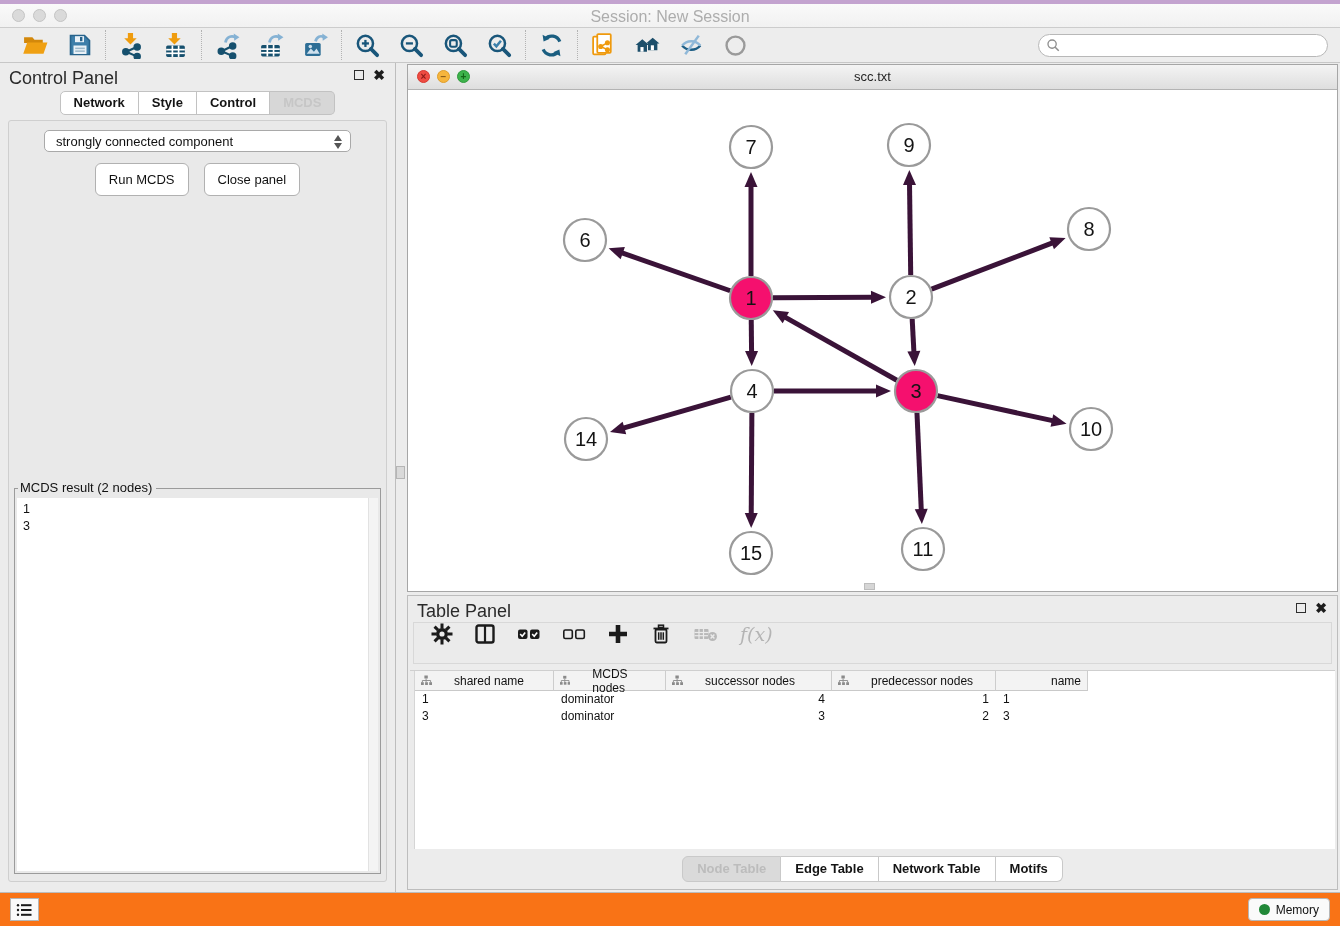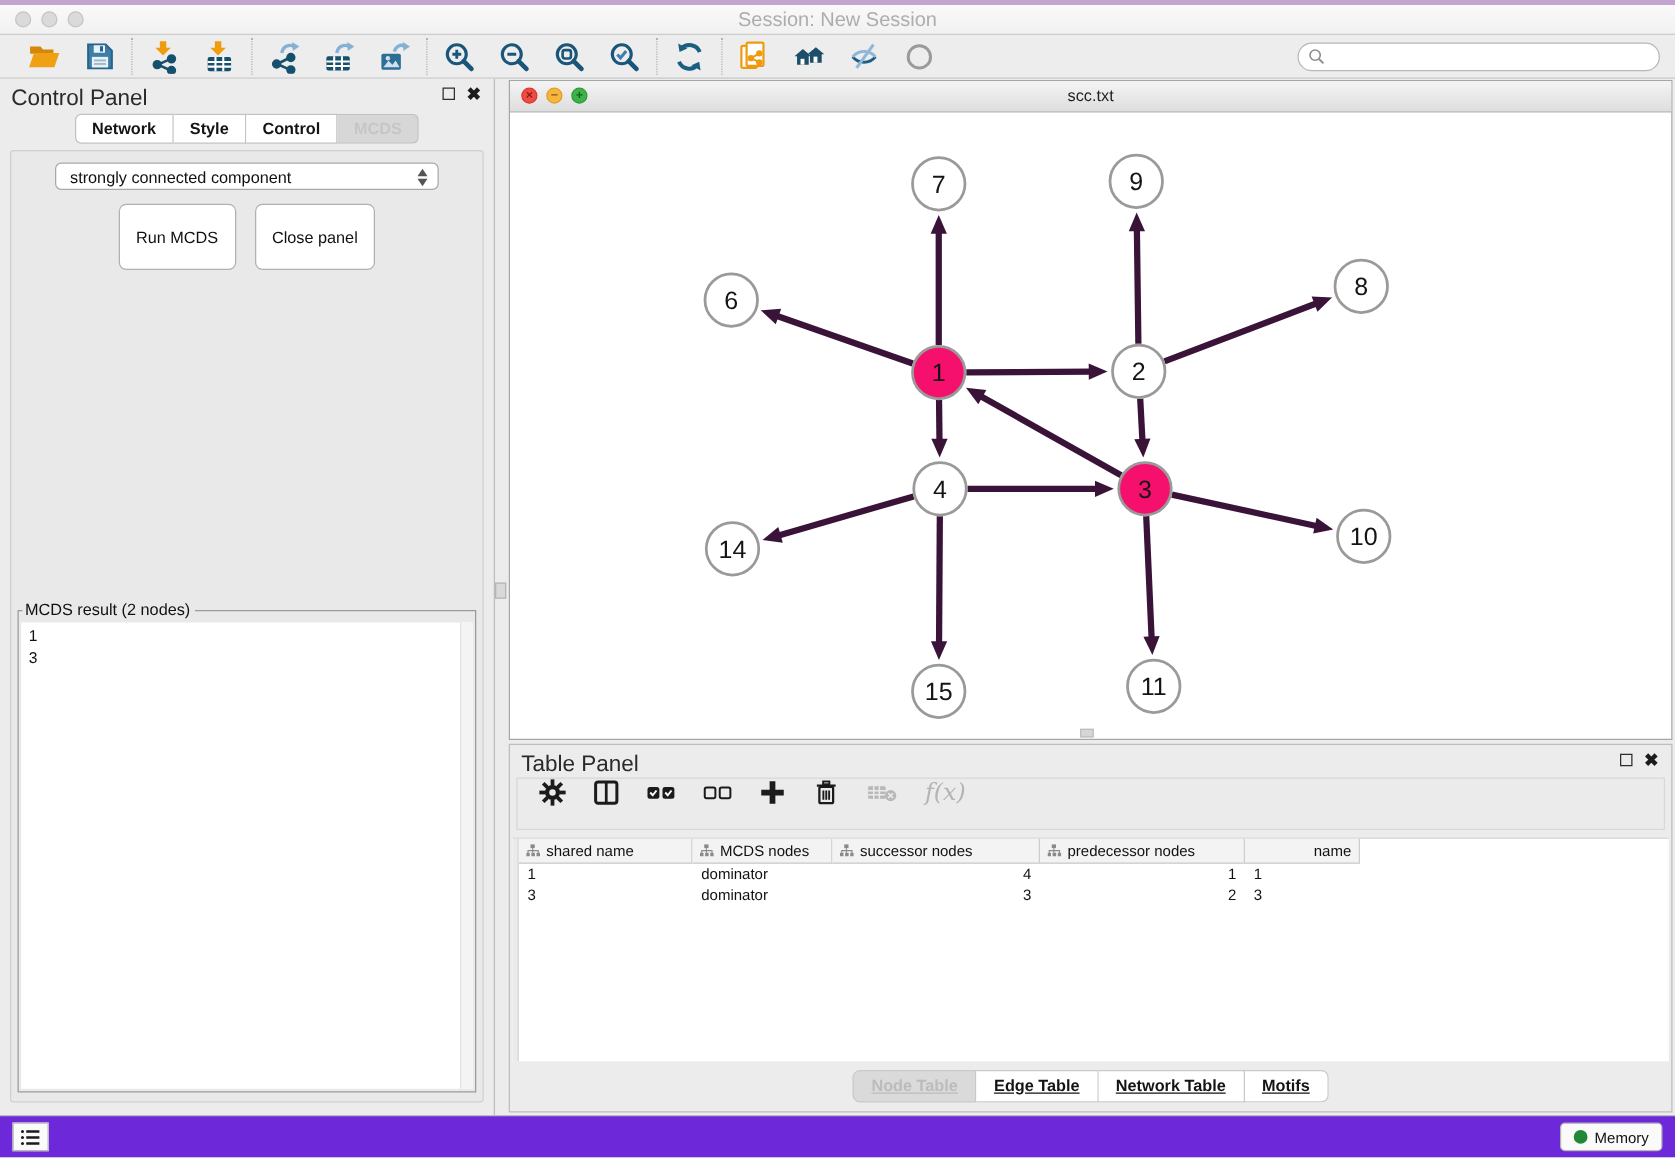--- a/index.html
+++ b/index.html
@@ -51,21 +51,21 @@
   .criterion{position:relative;margin:9px 35px 0;height:22px;background:#fff;
              border:1px solid #a9a9a9;border-radius:5px;font-size:13px;color:#111;
              line-height:22px;padding-left:11px;box-sizing:border-box;}
   .stepper{position:absolute;right:7px;top:2px;width:9px;height:18px;}
   .stepper:before{content:"";position:absolute;top:2px;left:0;border-left:4.5px solid transparent;
                   border-right:4.5px solid transparent;border-bottom:6px solid #555;}
   .stepper:after{content:"";position:absolute;bottom:2px;left:0;border-left:4.5px solid transparent;
                  border-right:4.5px solid transparent;border-top:6px solid #555;}
   .cp-buttons{display:flex;justify-content:center;gap:15px;margin-top:11px;}
   .cp-btn{background:#fff;border:1px solid #b1b1b1;border-radius:6px;font-size:13px;
-          color:#111;padding:18px 13px;font-family:"Liberation Sans",sans-serif;}
+          color:#111;padding:8px 13px;font-family:"Liberation Sans",sans-serif;}
   .result-fieldset{position:absolute;left:5px;right:5px;top:367px;bottom:7px;
                    border:1px solid #9b9b9b;}
   .result-legend{position:absolute;top:-9px;left:3px;background:#e9e9e9;padding:0 4px 0 2px;
                  font-size:13px;color:#111;}
   .result-area{position:absolute;left:2px;right:2px;top:9px;bottom:2px;background:#fff;}
   .result-scroll{position:absolute;right:0;top:0;bottom:0;width:9px;background:#f4f4f4;
                  border-left:1px solid #e2e2e2;}
   .result-line{font-size:12.5px;color:#111;line-height:17px;padding-left:6px;}
   .result-line:first-child{padding-top:3px;}
 
@@ -96,36 +96,36 @@
               padding:0 17px;box-sizing:border-box;}
   .tp-tool{display:flex;align-items:center;justify-content:center;}
   .fx-label{font-family:"DejaVu Serif",serif;font-style:italic;font-size:19px;color:#b4b4b4;}
   .tp-table{position:absolute;top:74px;left:2px;right:2px;bottom:40px;background:#fff;
             border-top:1px solid #cfcfcf;}
   .tp-gutter{position:absolute;left:0;top:0;bottom:0;width:4px;background:#ebebeb;
              border-right:1px solid #d5d5d5;}
   .tp-head{position:absolute;left:5px;right:0;top:0;height:20px;display:flex;}
   .th{box-sizing:border-box;height:20px;background:#f3f3f3;border-right:1px solid #cdcdcd;
       border-bottom:1px solid #c9c9c9;font-size:12px;color:#111;display:flex;
-      align-items:center;gap:5px;padding:0 6px;}
+      align-items:center;gap:22px;padding:0 6px;}
   .th.center{justify-content:flex-end;}
   .tp-rows{position:absolute;left:5px;right:0;top:20px;}
   .tp-row{display:flex;height:17px;}
   .td{box-sizing:border-box;font-size:12px;color:#111;line-height:17px;padding:0 7px;
       overflow:hidden;white-space:nowrap;}
   .td.al{text-align:left;} .td.ar{text-align:right;}
   .tp-tabs{position:absolute;bottom:7px;left:0;right:0;display:flex;justify-content:center;}
   .tp-tab{font-size:13px;font-weight:bold;color:#141414;background:#fff;
-          border:1px solid #c9c9c9;border-left:none;padding:4px 14px 5px;text-decoration:underline;}
+          border:1px solid #c9c9c9;border-left:none;padding:4px 14px 5px;}
   .tp-tab:first-child{border-left:1px solid #c9c9c9;border-radius:6px 0 0 6px;}
   .tp-tab:last-child{border-radius:0 6px 6px 0;}
   .tp-tab.selected{background:#dadada;color:#bcbcbc;}
 
   
-  .statusbar{position:absolute;bottom:0;left:0;right:0;height:33px;background:#6d28d9;
+  .statusbar{position:absolute;bottom:0;left:0;right:0;height:33px;background:#f97316;
              border-top:1px solid #bcbcbc;}
   .menu-btn{position:absolute;left:10px;top:5px;width:29px;height:23px;background:#fafafa;
             border:1px solid #b6b6b6;display:flex;align-items:center;justify-content:center;
             box-sizing:border-box;}
   .memory-btn{position:absolute;right:10px;top:5px;height:23px;background:#fafafa;
               border:1px solid #b6b6b6;border-radius:4px;display:flex;align-items:center;
               gap:6px;padding:0 10px;box-sizing:border-box;}
   .memory-dot{width:11px;height:11px;border-radius:50%;background:#218838;}
   .memory-label{font-size:12px;color:#111;}
 </style>

